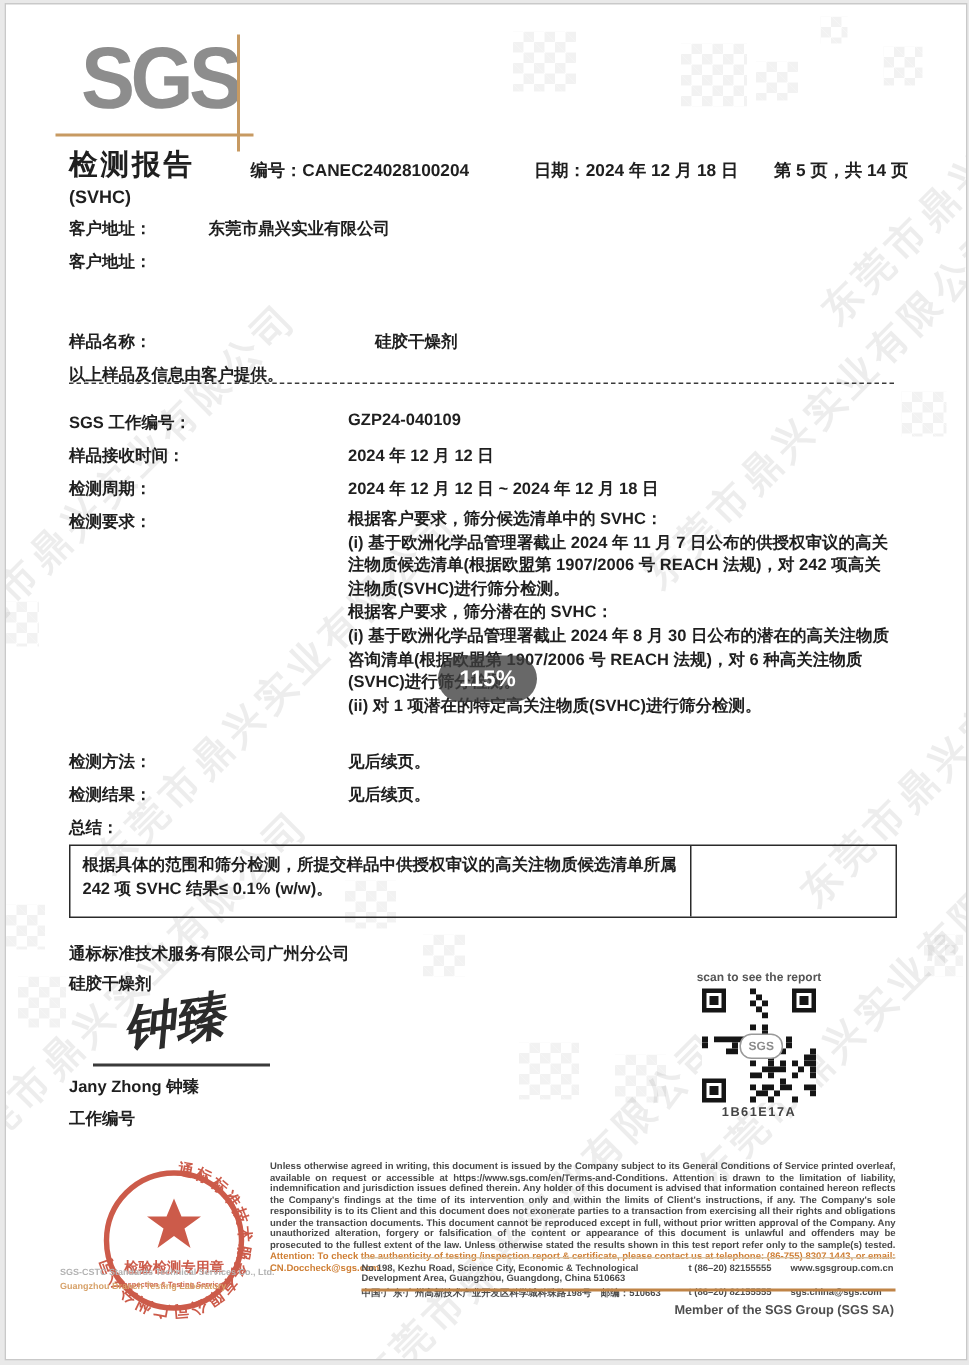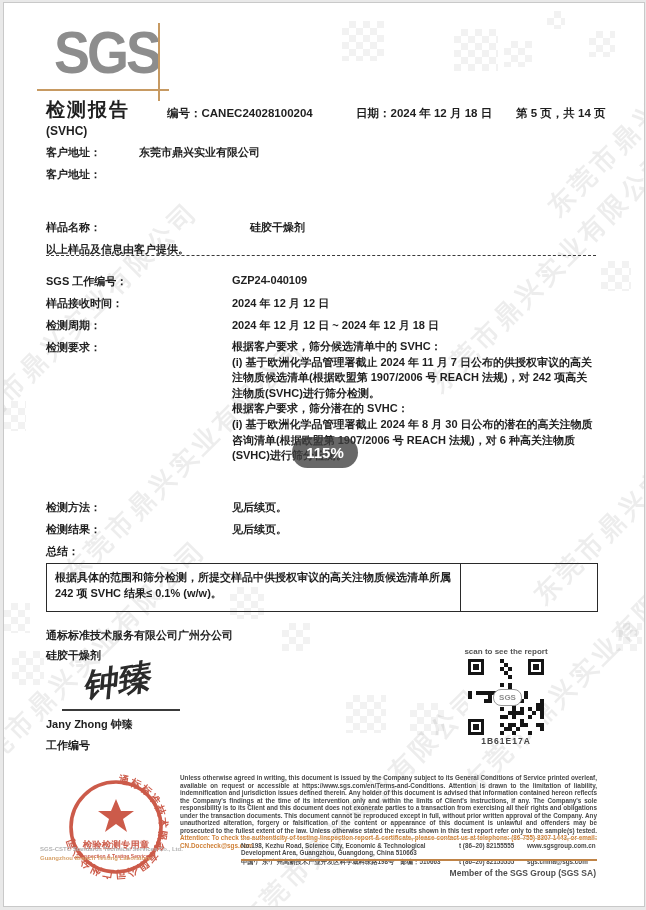--- a/index.html
+++ b/index.html
@@ -119,20 +119,21 @@
   <div class="abs" style="left:228px;top:293px;">2024 年 12 月 12 日</div>
   <div class="abs fieldlbl" style="top:315px;">检测周期：</div>
   <div class="abs" style="left:228px;top:315px;">2024 年 12 月 12 日 ~ 2024 年 12 月 18 日</div>
 
   <div class="abs fieldlbl" style="top:337px;">检测要求：</div>
   <div class="abs req-block">
     <div>根据客户要求，筛分候选清单中的 SVHC：</div>
     <div>(i) 基于欧洲化学品管理署截止 2024 年 11 月 7 日公布的供授权审议的高关注物质候选清单(根据欧盟第 1907/2006 号 REACH 法规)，对 242 项高关注物质(SVHC)进行筛分检测。</div>
     <div>根据客户要求，筛分潜在的 SVHC：</div>
     <div>(i) 基于欧洲化学品管理署截止 2024 年 8 月 30 日公布的潜在的高关注物质咨询清单(根据欧盟第 1907/2006 号 REACH 法规)，对 6 种高关注物质(SVHC)进行筛分检测。</div>
+    <div>(ii) 对 1 项潜在的特定高关注物质(SVHC)进行筛分检测。</div>
   </div>
 
   <div class="abs fieldlbl" style="top:497px;">检测方法：</div>
   <div class="abs" style="left:228px;top:497px;">见后续页。</div>
   <div class="abs fieldlbl" style="top:519px;">检测结果：</div>
   <div class="abs" style="left:228px;top:519px;">见后续页。</div>
 
   <div class="abs fieldlbl" style="top:541px;">总结：</div>
   <div class="abs sum-table">
     <div class="sum-left">根据具体的范围和筛分检测，所提交样品中供授权审议的高关注物质候选清单所属 242 项 SVHC 结果≤ 0.1% (w/w)。</div>

